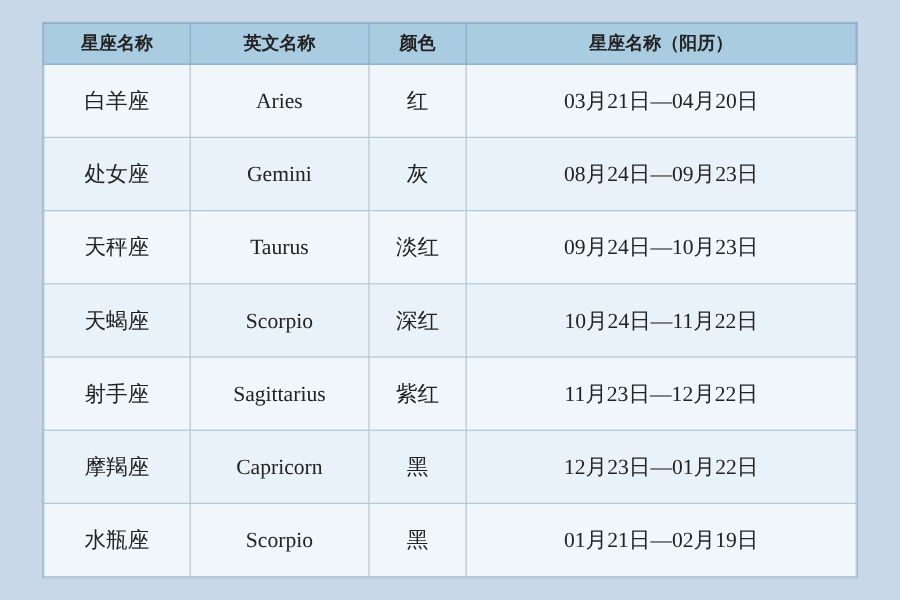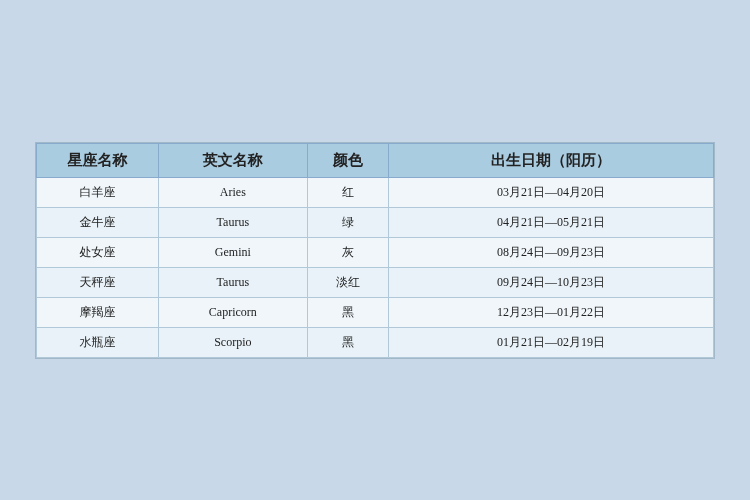--- a/index.html
+++ b/index.html
@@ -45,68 +45,74 @@
     tbody tr {
       background-color: #f0f6fa;
     }
 
     tbody tr:nth-child(even) {
       background-color: #e8f2f8;
     }
 
     tbody td {
       border: 1px solid #b0c8d8;
-      padding: 6px 10px;
+      padding: 18px 10px;
       text-align: center;
-      font-size: 12px;
+      font-size: 18px;
       color: #222;
     }
 
     .col-chinese { width: 18%; }
     .col-english { width: 22%; }
     .col-color   { width: 12%; }
     .col-date    { width: 48%; }
   </style>
 </head>
 <body>
 
 <div class="table-container">
   <table>
     <thead>
       <tr>
         <th class="col-chinese">星座名称</th>
         <th class="col-english">英文名称</th>
         <th class="col-color">颜色</th>
-        <th class="col-date">出生日期（阳历）</th>
+        <th class="col-date">星座名称（阳历）</th>
       </tr>
     </thead>
     <tbody id="table-body">
     <tr>
           <td>白羊座</td>
           <td>Aries</td>
           <td>红</td>
           <td>03月21日—04月20日</td>
-        </tr>
-        <tr>
-          <td>金牛座</td>
-          <td>Taurus</td>
-          <td>绿</td>
-          <td>04月21日—05月21日</td>
         </tr>
         <tr>
           <td>处女座</td>
           <td>Gemini</td>
           <td>灰</td>
           <td>08月24日—09月23日</td>
         </tr>
         <tr>
           <td>天秤座</td>
           <td>Taurus</td>
           <td>淡红</td>
           <td>09月24日—10月23日</td>
+        </tr>
+        <tr>
+          <td>天蝎座</td>
+          <td>Scorpio</td>
+          <td>深红</td>
+          <td>10月24日—11月22日</td>
+        </tr>
+        <tr>
+          <td>射手座</td>
+          <td>Sagittarius</td>
+          <td>紫红</td>
+          <td>11月23日—12月22日</td>
         </tr>
         <tr>
           <td>摩羯座</td>
           <td>Capricorn</td>
           <td>黑</td>
           <td>12月23日—01月22日</td>
         </tr>
         <tr>
           <td>水瓶座</td>
           <td>Scorpio</td>

